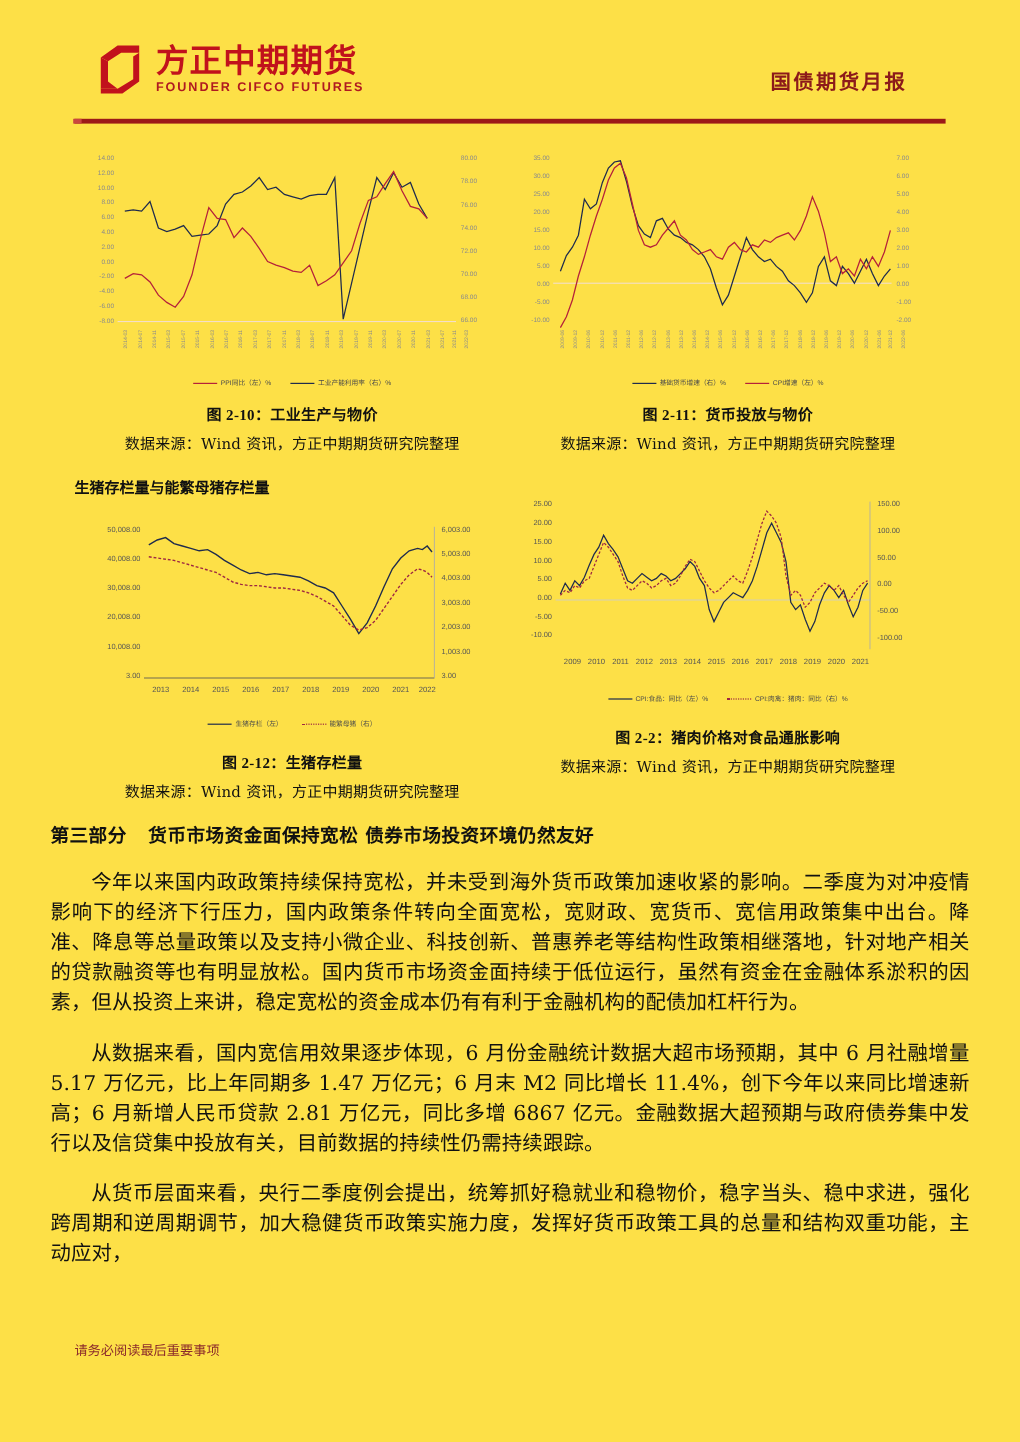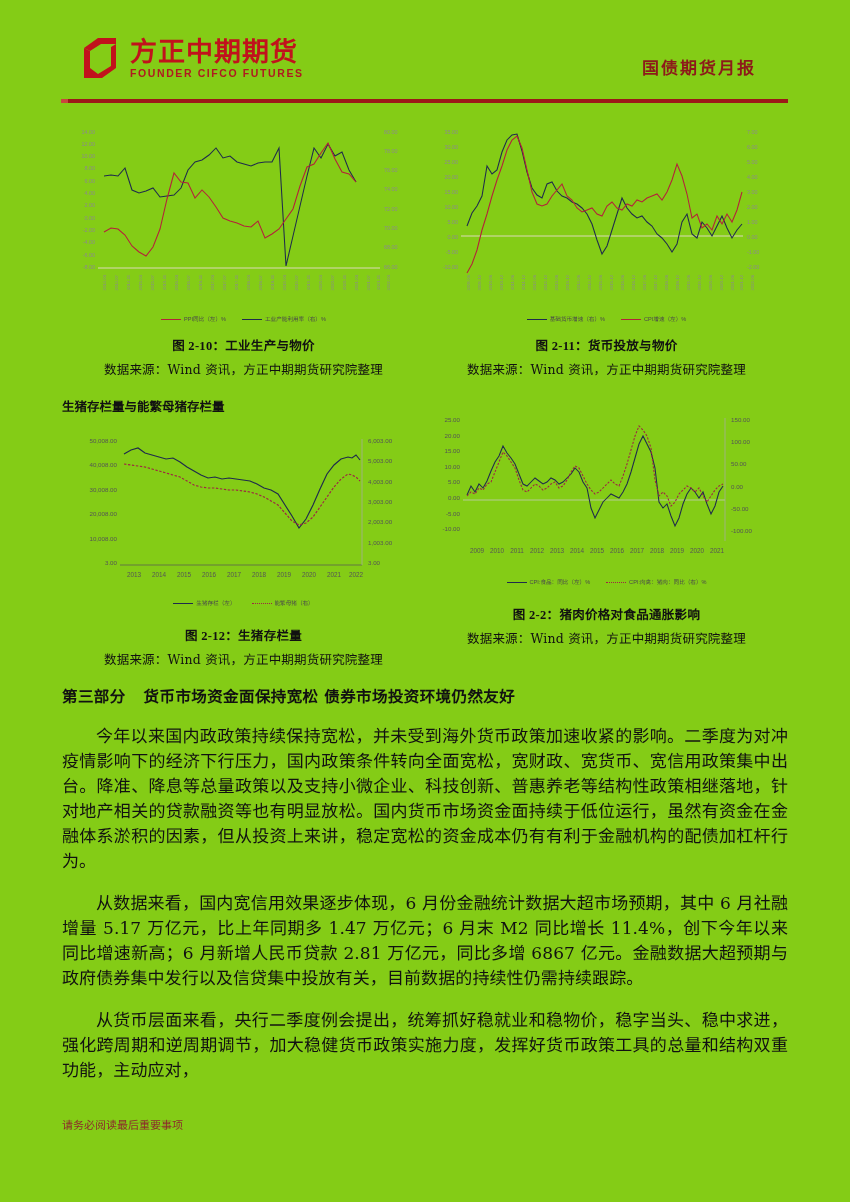--- a/index.html
+++ b/index.html
@@ -5,21 +5,21 @@
   html, body { margin:0; padding:0; }
   body {
     width:850px; height:1202px;
     background:#f3f3f1;
     font-family:"Liberation Serif", serif;
     -webkit-font-smoothing:antialiased;
   }
   .page {
     position:relative;
     width:850px; height:1202px;
-    background:#84cc16;
+    background:#fde047;
     overflow:hidden;
   }
 
   
   .header { position:relative; height:110px; }
   .logo-wrap {
     position:absolute; left:78px; top:36px;
     display:flex; align-items:flex-start;
   }
   .logo-mark { width:44px; height:44px; position:relative; margin-right:8px; }
@@ -80,21 +80,21 @@
     font-weight:bold; font-size:12.5px; color:#111;
     letter-spacing:0.3px;
   }
   .caption-src {
     font-family:"DejaVu Serif", serif;
     font-size:12.5px; color:#111; margin-top:5px;
     letter-spacing:0.2px;
   }
 
   
-  .content { padding:0 62px; margin-top:16px; }
+  .content { padding:0 42px; margin-top:16px; }
   .section-heading {
     font-family:"DejaVu Sans", sans-serif;
     font-weight:bold; font-size:15.5px; color:#111;
     letter-spacing:0.4px;
     margin:10px 0 18px 0;
   }
   .section-heading .gap { display:inline-block; width:18px; }
   .para {
     font-family:"DejaVu Serif", serif;
     font-size:17px; line-height:25px; color:#111;

